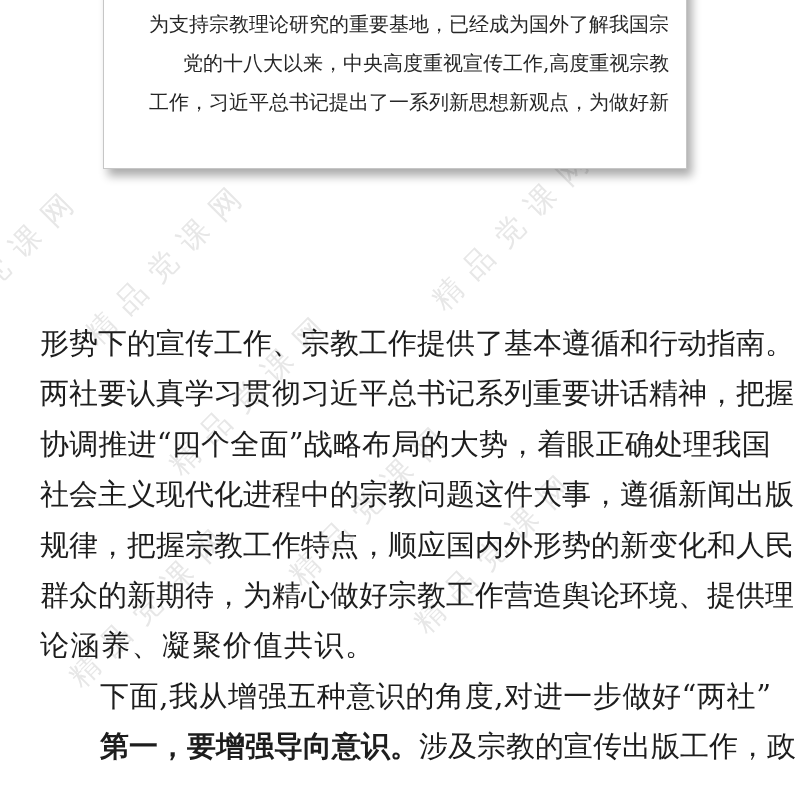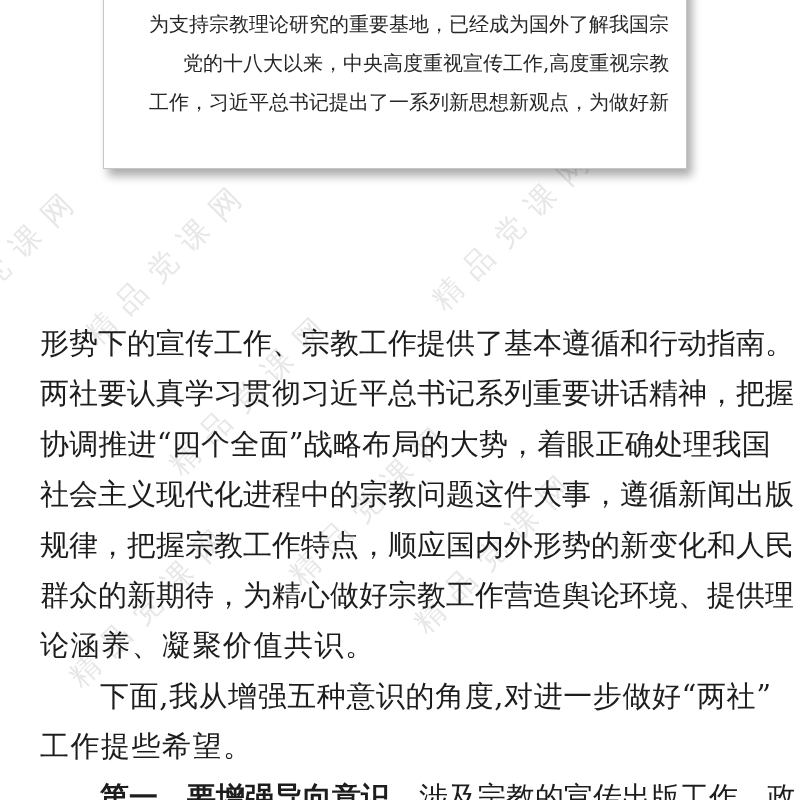--- a/index.html
+++ b/index.html
@@ -376,21 +376,20 @@
       <span>进</span>
       <span>一</span>
       <span>步</span>
       <span>做</span>
       <span>好</span>
       <span>“</span>
       <span>两</span>
       <span>社</span>
       <span>”</span>
     </div>
-    <div class="doc-line left"><span>工作提些希望。</span></div>
     <div class="doc-line justify indent">
       <span class="bold-seg">第</span>
       <span class="bold-seg">一</span>
       <span class="bold-seg">，</span>
       <span class="bold-seg">要</span>
       <span class="bold-seg">增</span>
       <span class="bold-seg">强</span>
       <span class="bold-seg">导</span>
       <span class="bold-seg">向</span>
       <span class="bold-seg">意</span>

